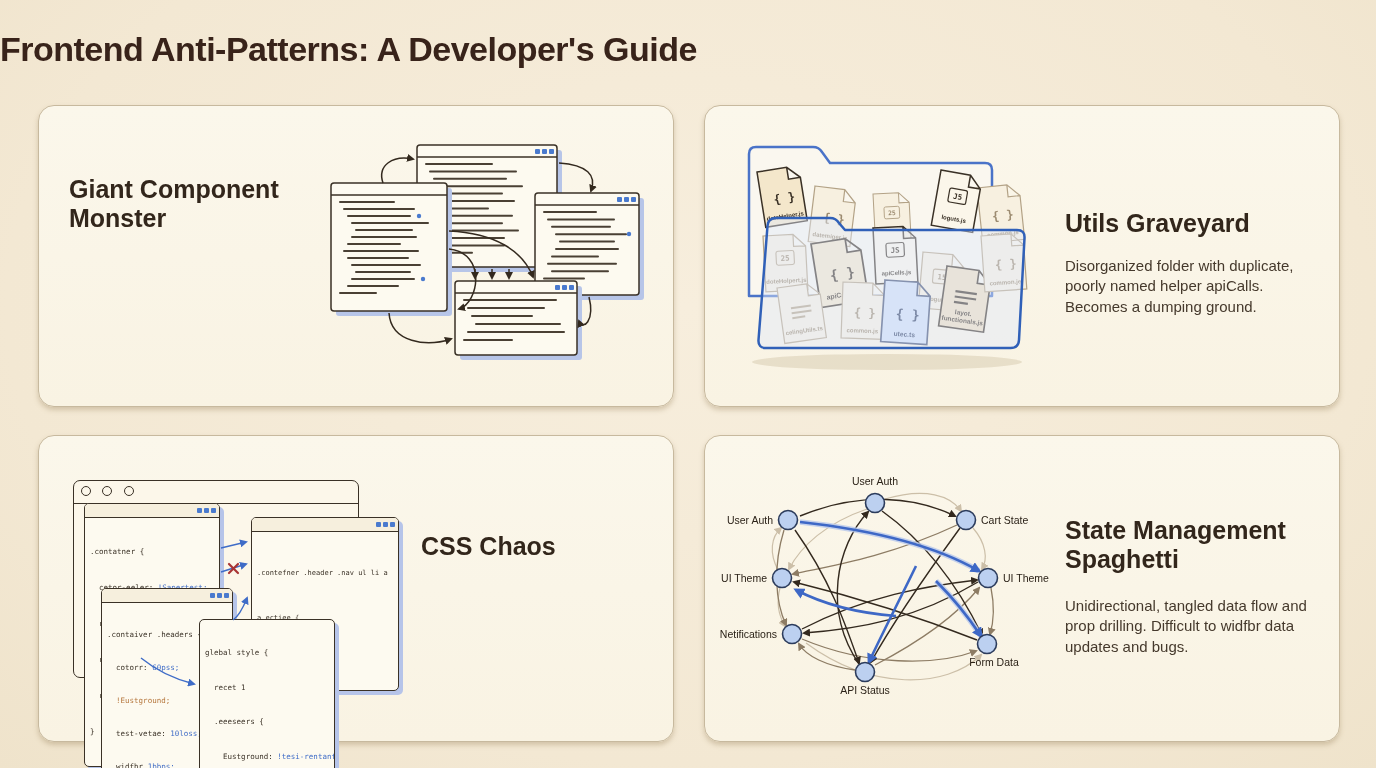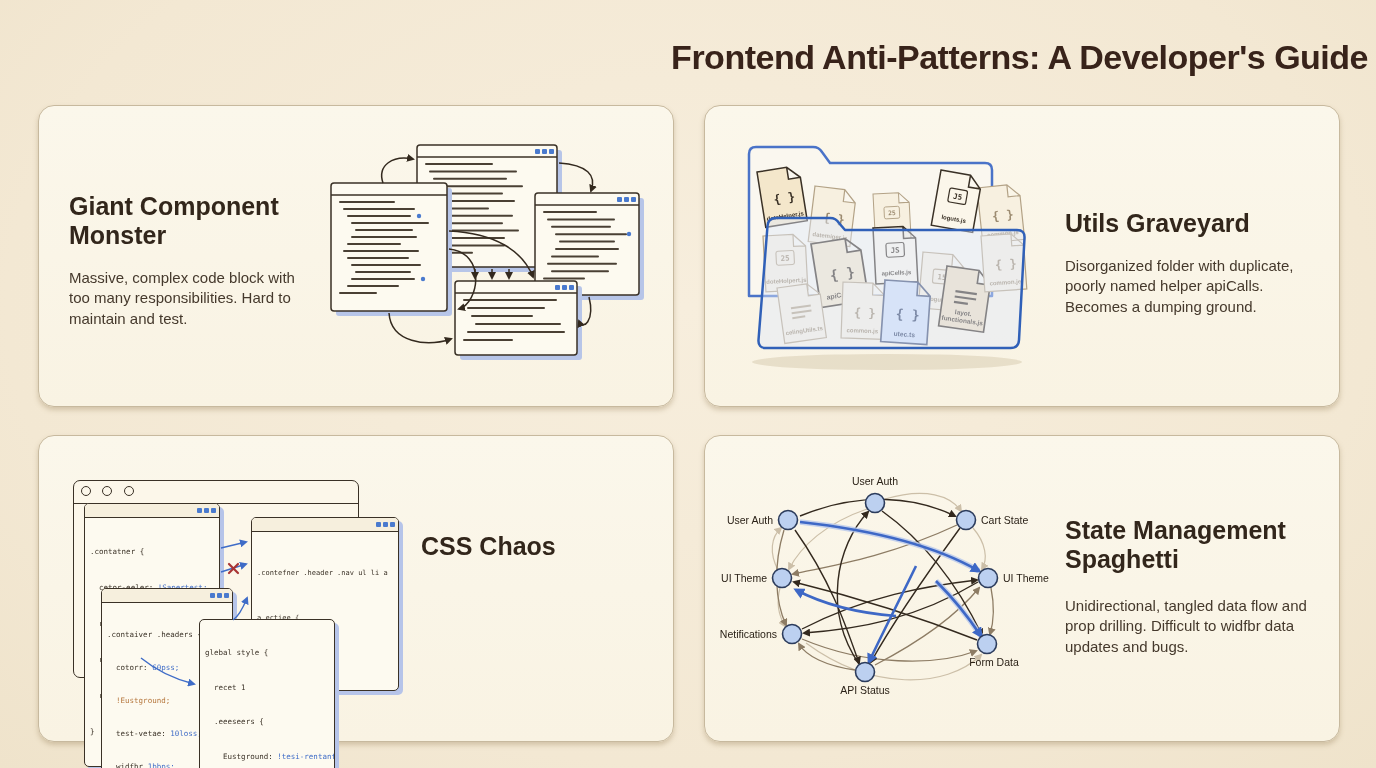--- a/index.html
+++ b/index.html
@@ -2,35 +2,35 @@
 <html><head>
 <meta charset="utf-8">
 <style>
   html,body{margin:0;padding:0}
   body{
     width:1376px;height:768px;position:relative;overflow:hidden;
     background:radial-gradient(ellipse at 50% 40%, #f7eedd 0%, #f3e8d3 70%, #efe3cb 100%);
     font-family:"Liberation Sans", sans-serif;
   }
   .page-title{
-    position:absolute;top:30px;left:0;right:0;margin:8px;text-align:right;
+    position:absolute;top:30px;left:0;right:0;margin:0;text-align:left;
     font-size:34px;font-weight:800;letter-spacing:-.5px;color:#38231a;
   }
   .card{
     position:absolute;border:1px solid #c7b99e;border-radius:16px;
     background:linear-gradient(180deg,#fbf7eb 0%,#f9f3e3 100%);
     box-shadow:0 3px 5px rgba(150,125,85,.35);
   }
   #card1{left:38px;top:105px;width:634px;height:300px}
   #card2{left:704px;top:105px;width:634px;height:300px}
   #card3{left:38px;top:435px;width:634px;height:305px}
   #card4{left:704px;top:435px;width:634px;height:305px}
   .panel-title{position:absolute;margin:0;font-size:25px;font-weight:800;line-height:1.16;color:#32261b}
   .panel-desc{position:absolute;margin:0;font-size:15px;line-height:1.35;color:#45392c}
-  #card1 .panel-title{left:30px;top:86px;width:250px}
+  #card1 .panel-title{left:30px;top:69px;width:250px}
   #card1 .panel-desc{left:30px;top:162px;width:235px}
   #card2 .panel-title{left:360px;top:103px;width:260px}
   #card2 .panel-desc{left:360px;top:150px;width:262px}
   #card3 .panel-title{left:382px;top:96px;width:240px}
   #card3 .panel-desc{left:382px;top:140px;width:248px}
   #card4 .panel-title{left:360px;top:80px;width:265px}
   #card4 .panel-desc{left:360px;top:160px;width:265px}
   .illus{position:absolute}
   
   .bframe{position:absolute;left:34px;top:44px;width:284px;height:196px;border:1.5px solid #3a3126;
@@ -69,21 +69,20 @@
   .fb text{fill:#2c3c62}
   .docl{fill:none !important;stroke-width:2 !important}
 </style>
 </head>
 <body>
 
 <h1 class="page-title">Frontend Anti-Patterns: A Developer's Guide</h1>
 
 <section class="card" id="card1">
   <h2 class="panel-title">Giant Component Monster</h2>
-  <p class="panel-desc">Massive, complex code block with too many responsibilities. Hard to maintain and test.</p>
 
   <svg class="illus" style="left:288px;top:25px" width="340" height="265" viewBox="0 0 340 265">
     <defs>
       <marker id="am1" markerWidth="8" markerHeight="8" refX="6" refY="4" orient="auto" markerUnits="userSpaceOnUse">
         <path d="M0 0 L8 4 L0 8 Z" fill="#33291e"></path>
       </marker>
     </defs>
 
     <g>
       <rect x="95" y="19" width="140" height="122" rx="3" fill="#b7c5e8"></rect>

